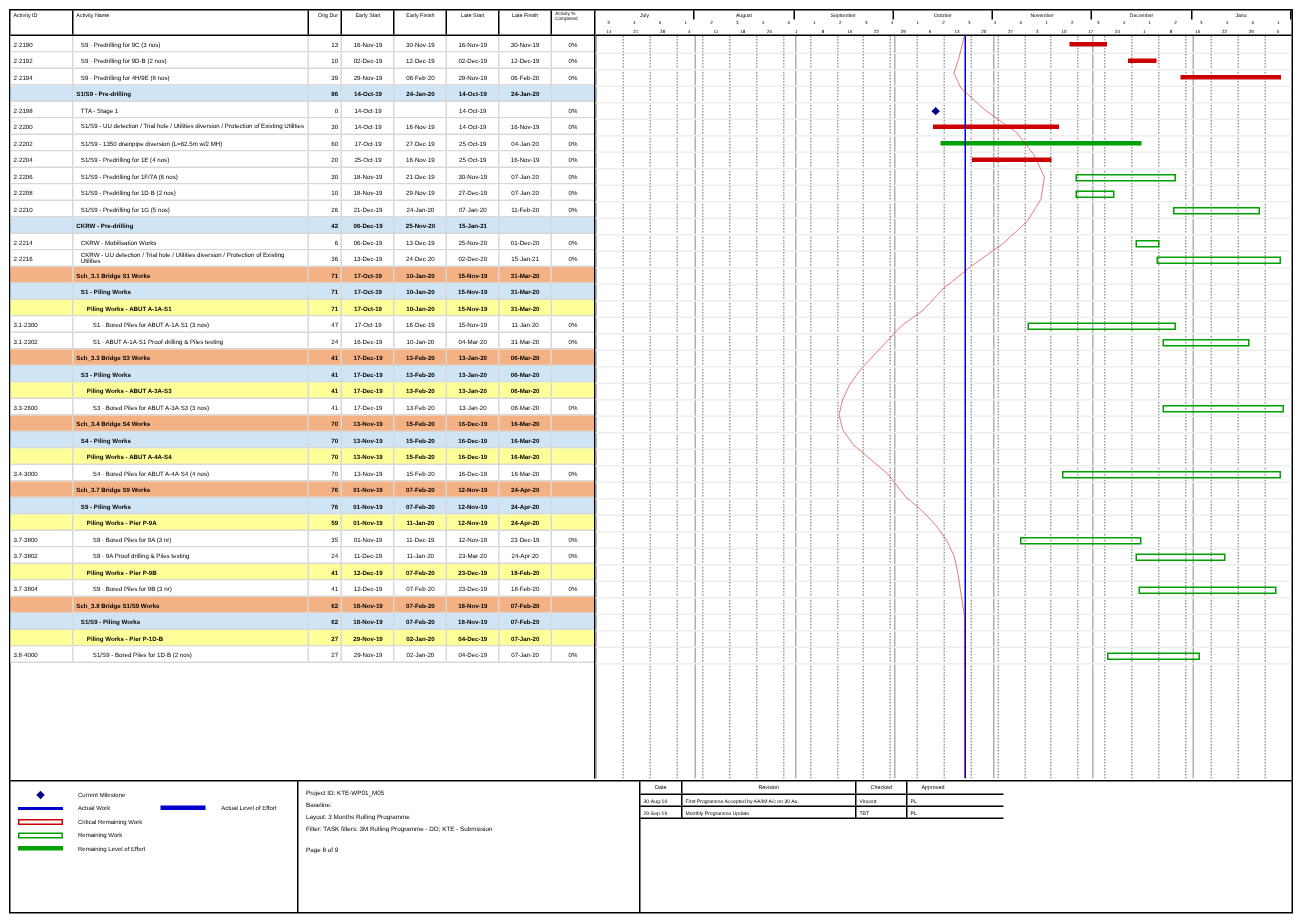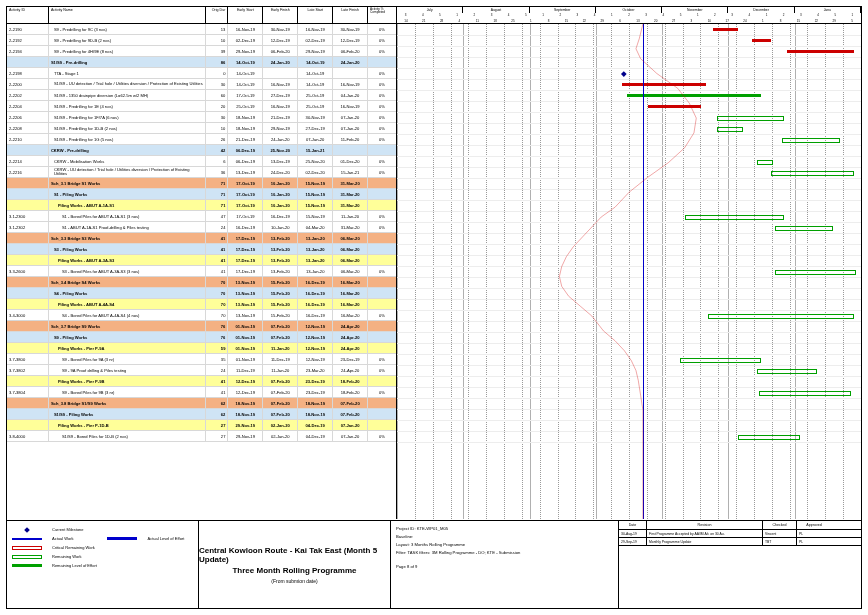--- a/index.html
+++ b/index.html
@@ -679,25 +679,20 @@
           <div class="lgitem" style="margin-top:9px;">
               <span class="lgsym">
                 <span class="lgline" style="background:#0000cc;height:2.4px;"></span>
               </span>
               <span>Actual Level of Effort</span>
             </div>
         </div>
       </div>
     </div>
 
-    <div class="title">
-      <div class="t1">Central Kowloon Route - Kai Tak East (Month 5 Update)</div>
-      <div class="t2">Three Month Rolling Programme</div>
-      <div class="t3">(From submion date)</div>
-    </div>
 
     <div class="info">
       <div>Project ID: KTE-WP01_M05</div>
       <div>Baseline:</div>
       <div>Layout: 3 Months Rolling Programme</div>
       <div>Filter: TASK filters: 3M Rolling Programme - DO; KTE - Submission</div>
       <div style="margin-top:6px;">Page 8 of 9</div>
     </div>
 
     <div class="revbox">

